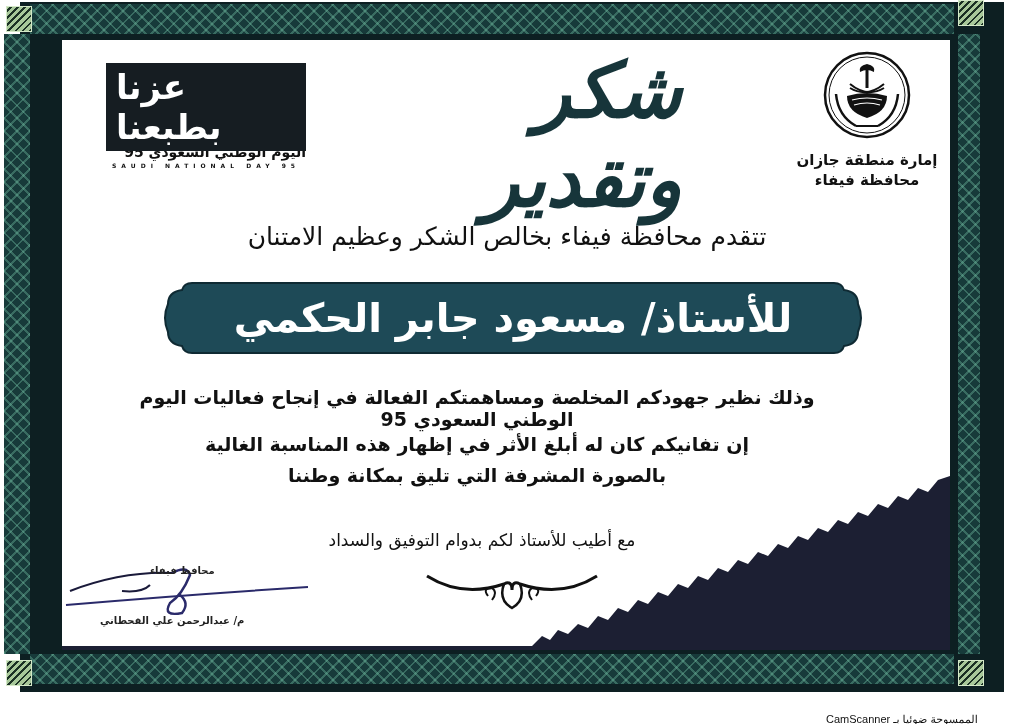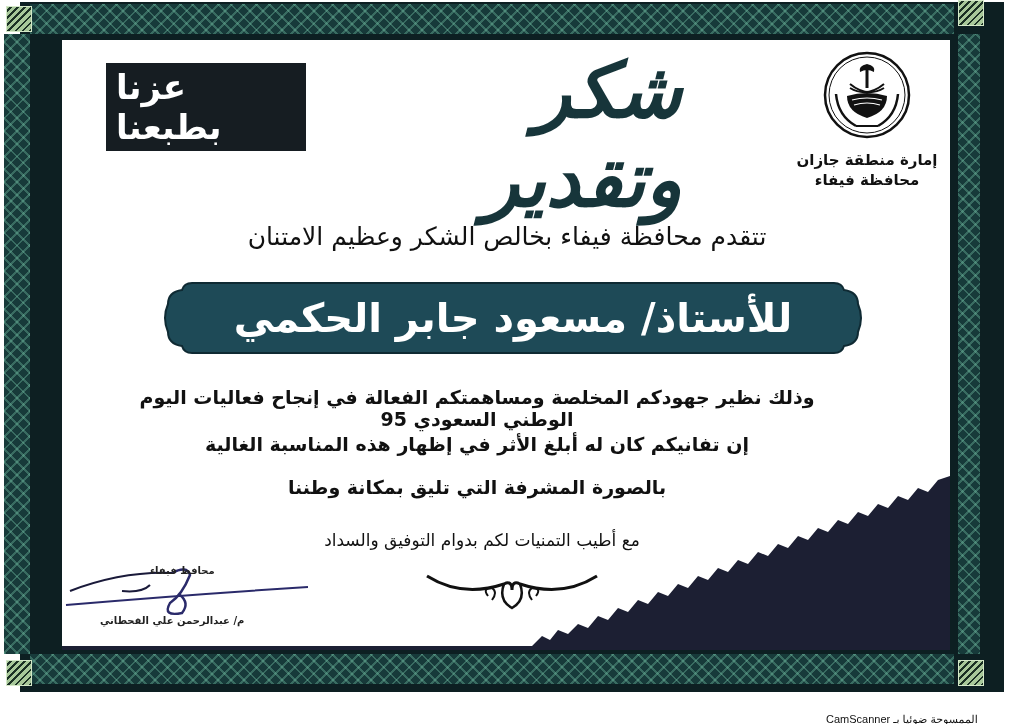--- a/index.html
+++ b/index.html
@@ -70,21 +70,21 @@
   .name-text {
     position: absolute; left: 0; top: 0; width: 100%; height: 100%;
     display: flex; align-items: center; justify-content: center;
     color: #fff; font-weight: bold; font-size: 40px; direction: rtl;
   }
 
   .body-line {
     position: absolute; left: 70px; width: 690px; text-align: center;
     font-size: 19px; font-weight: bold; color: #111; direction: rtl;
   }
-  .l1 { top: 346px; } .l2 { top: 393px; } .l3 { top: 436px; letter-spacing: 1px; }
+  .l1 { top: 346px; } .l2 { top: 393px; } .l3 { top: 424px; letter-spacing: 1px; }
   .closing {
     position: absolute; left: 190px; top: 490px; width: 460px; text-align: center;
     font-size: 17px; color: #111; direction: rtl;
   }
 
   .ornament { position: absolute; left: 360px; top: 524px; width: 180px; height: 50px; }
 
   .sig-area { position: absolute; left: 0; top: 515px; width: 300px; height: 80px; }
   .sig-title { position: absolute; left: 88px; top: 10px; font-size: 10px; font-weight: bold; color: #222; direction: rtl; }
   .sig-name { position: absolute; left: 38px; top: 60px; font-size: 10px; font-weight: bold; color: #222; direction: rtl; }
@@ -117,20 +117,21 @@
 <div class="card">
 
   <svg class="dark-wedge" viewBox="0 0 888 610">
     <path fill="#1c1f33" d="M0 610 L0 606 L470 606 L480 596 L488 600 L496 590 L506 594 L516 584 L526 588 L536 576 L546 580 L556 568 L566 572 L576 560 L586 564 L596 552 L606 556 L616 544 L626 548 L636 536 L646 540 L656 528 L666 532 L676 520 L686 524 L696 512 L706 516 L716 504 L726 508 L736 496 L746 500 L756 488 L766 492 L776 480 L786 484 L796 472 L806 476 L816 464 L826 468 L836 456 L846 460 L856 448 L866 452 L876 440 L888 436 L888 610 Z"></path>
   </svg>
 
   <div class="logo-left">
     <div class="logo-box">
       <span>عزنا بطبعنا</span>
     </div>
+    <div class="logo-sub">اليوم الوطني السعودي 95</div>
     <div class="logo-en">SAUDI NATIONAL DAY 95</div>
   </div>
 
   <div class="title-calli">شكر وتقدير</div>
 
   <div class="emblem-wrap">
     <svg class="emblem" viewBox="0 0 90 90">
       <circle cx="45" cy="45" r="42" fill="none" stroke="#111" stroke-width="2.5"></circle>
       <circle cx="45" cy="45" r="38" fill="none" stroke="#111" stroke-width="1"></circle>
       <path d="M45 14 Q36 16 38 22 Q45 18 52 22 Q54 16 45 14 Z" fill="#111"></path>
@@ -153,21 +154,21 @@
   <div class="name-banner">
     <svg width="702" height="76" viewBox="0 0 702 76">
       <path fill="#1e4a57" stroke="#0f2a33" stroke-width="2" d="M30 3 L672 3 Q680 3 682 10 Q696 12 696 24 Q702 38 696 52 Q696 64 682 66 Q680 73 672 73 L30 73 Q22 73 20 66 Q6 64 6 52 Q0 38 6 24 Q6 12 20 10 Q22 3 30 3 Z"></path>
     </svg>
     <div class="name-text">للأستاذ/ مسعود جابر الحكمي</div>
   </div>
 
   <div class="body-line l1">وذلك نظير جهودكم المخلصة ومساهمتكم الفعالة في إنجاح فعاليات اليوم الوطني السعودي 95</div>
   <div class="body-line l2">إن تفانيكم كان له أبلغ الأثر في إظهار هذه المناسبة الغالية</div>
   <div class="body-line l3">بالصورة المشرفة التي تليق بمكانة وطننا</div>
-  <div class="closing">مع أطيب التمنيات لكم بدوام التوفيق والسداد</div>
+  <div class="closing">مع أطيب للأستاذ لكم بدوام التوفيق والسداد</div>
 
   <svg class="ornament" viewBox="0 0 180 50">
     <path d="M5 12 Q40 34 82 20 Q90 16 90 26 Q90 16 98 20 Q140 34 175 12" fill="none" stroke="#111" stroke-width="3"></path>
     <path d="M82 20 Q76 36 90 44 Q104 36 98 20" fill="none" stroke="#111" stroke-width="2.5"></path>
     <path d="M66 32 Q60 24 70 24 Q76 28 70 36" fill="none" stroke="#111" stroke-width="2"></path>
     <path d="M114 32 Q120 24 110 24 Q104 28 110 36" fill="none" stroke="#111" stroke-width="2"></path>
   </svg>
 
   <div class="sig-area">
     <svg class="sig-svg" viewBox="0 0 300 80">

